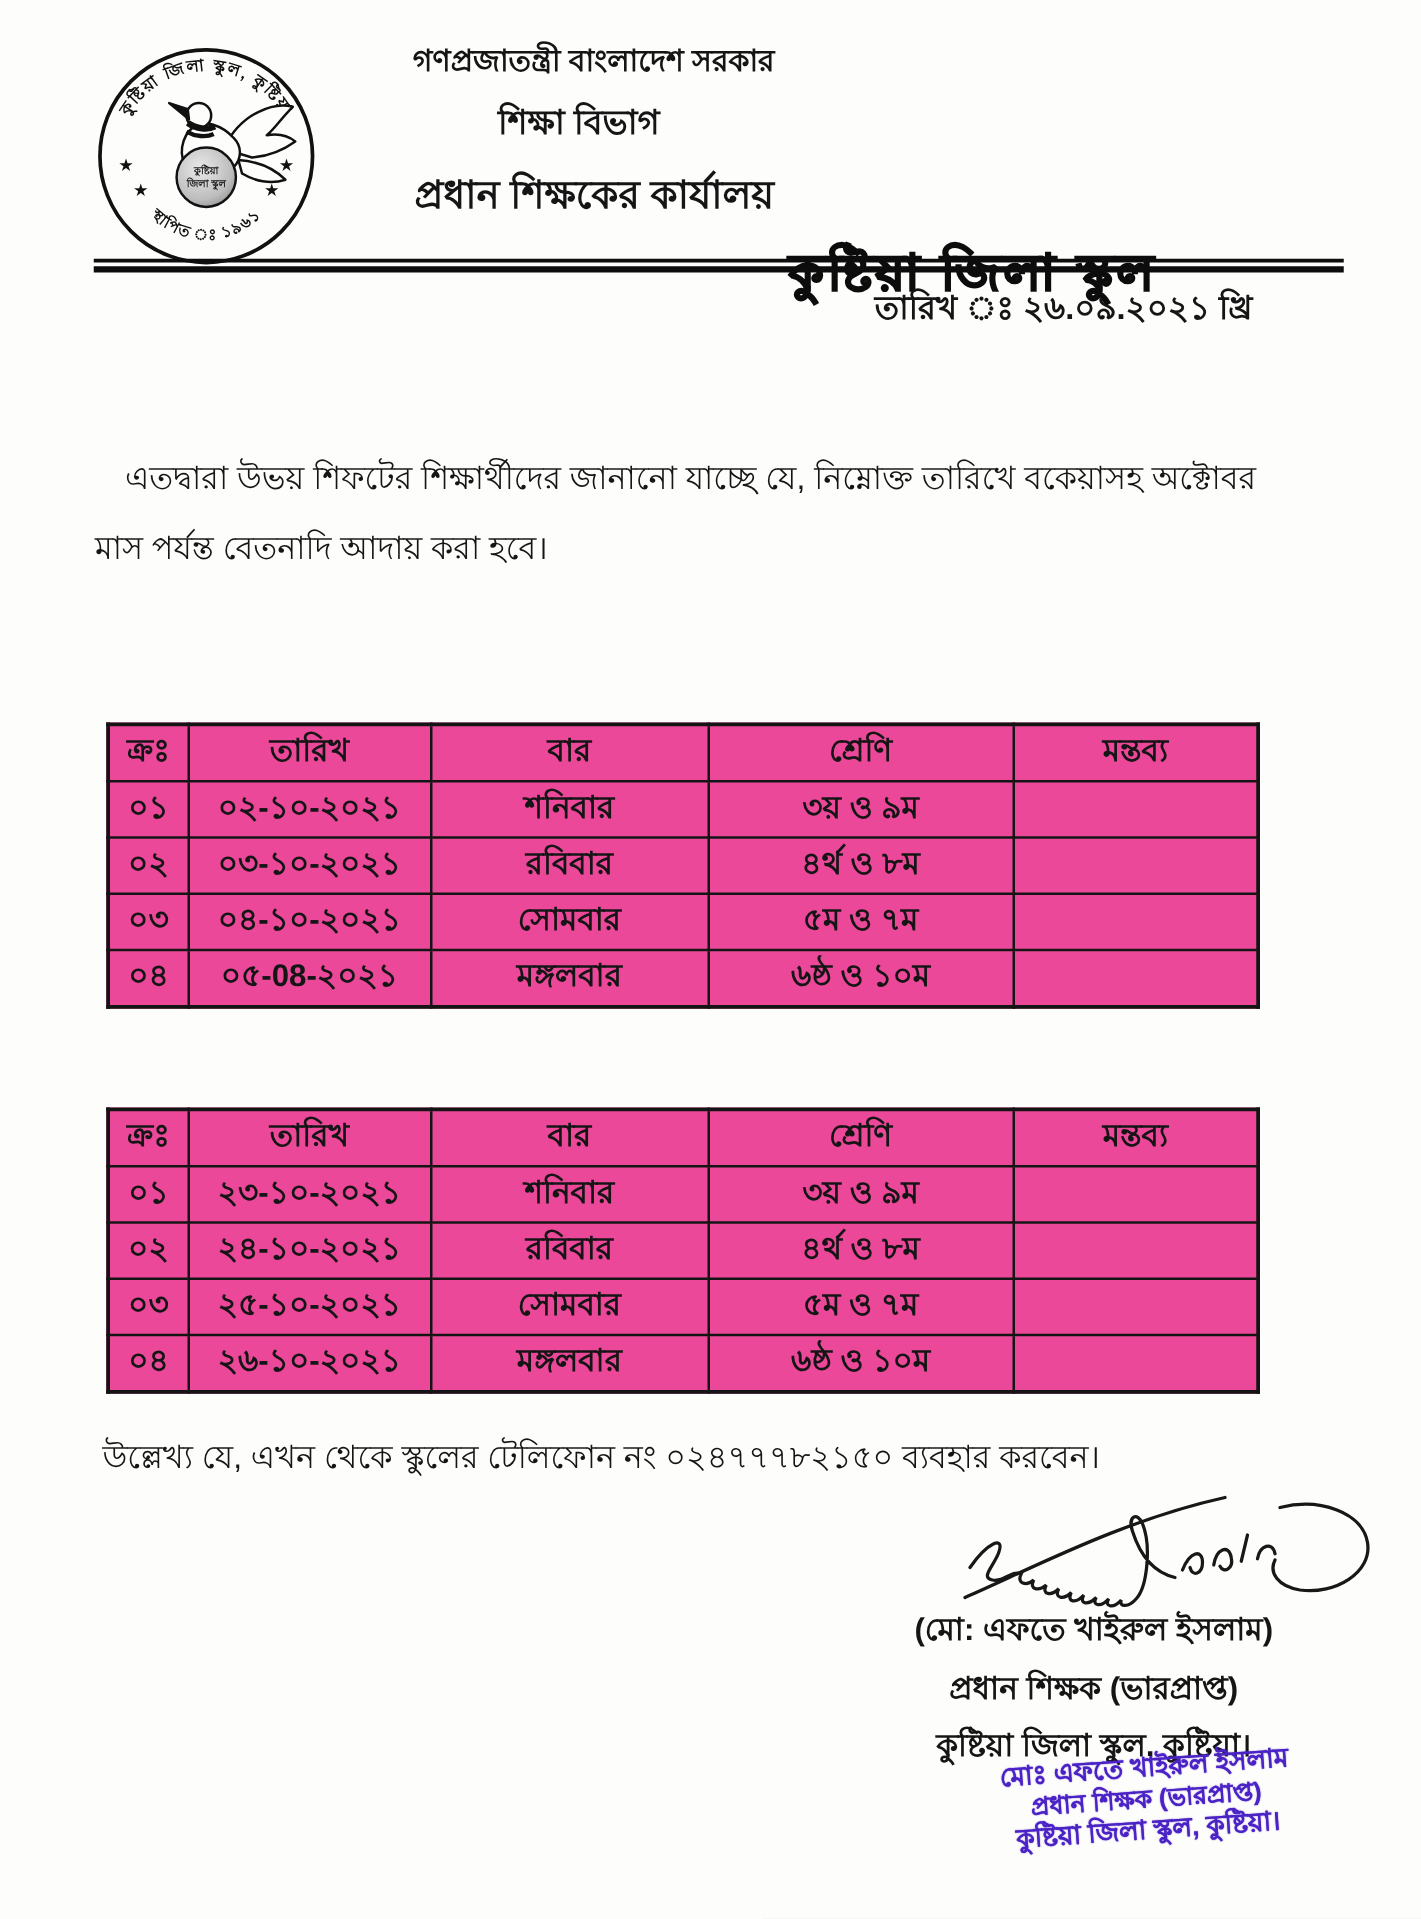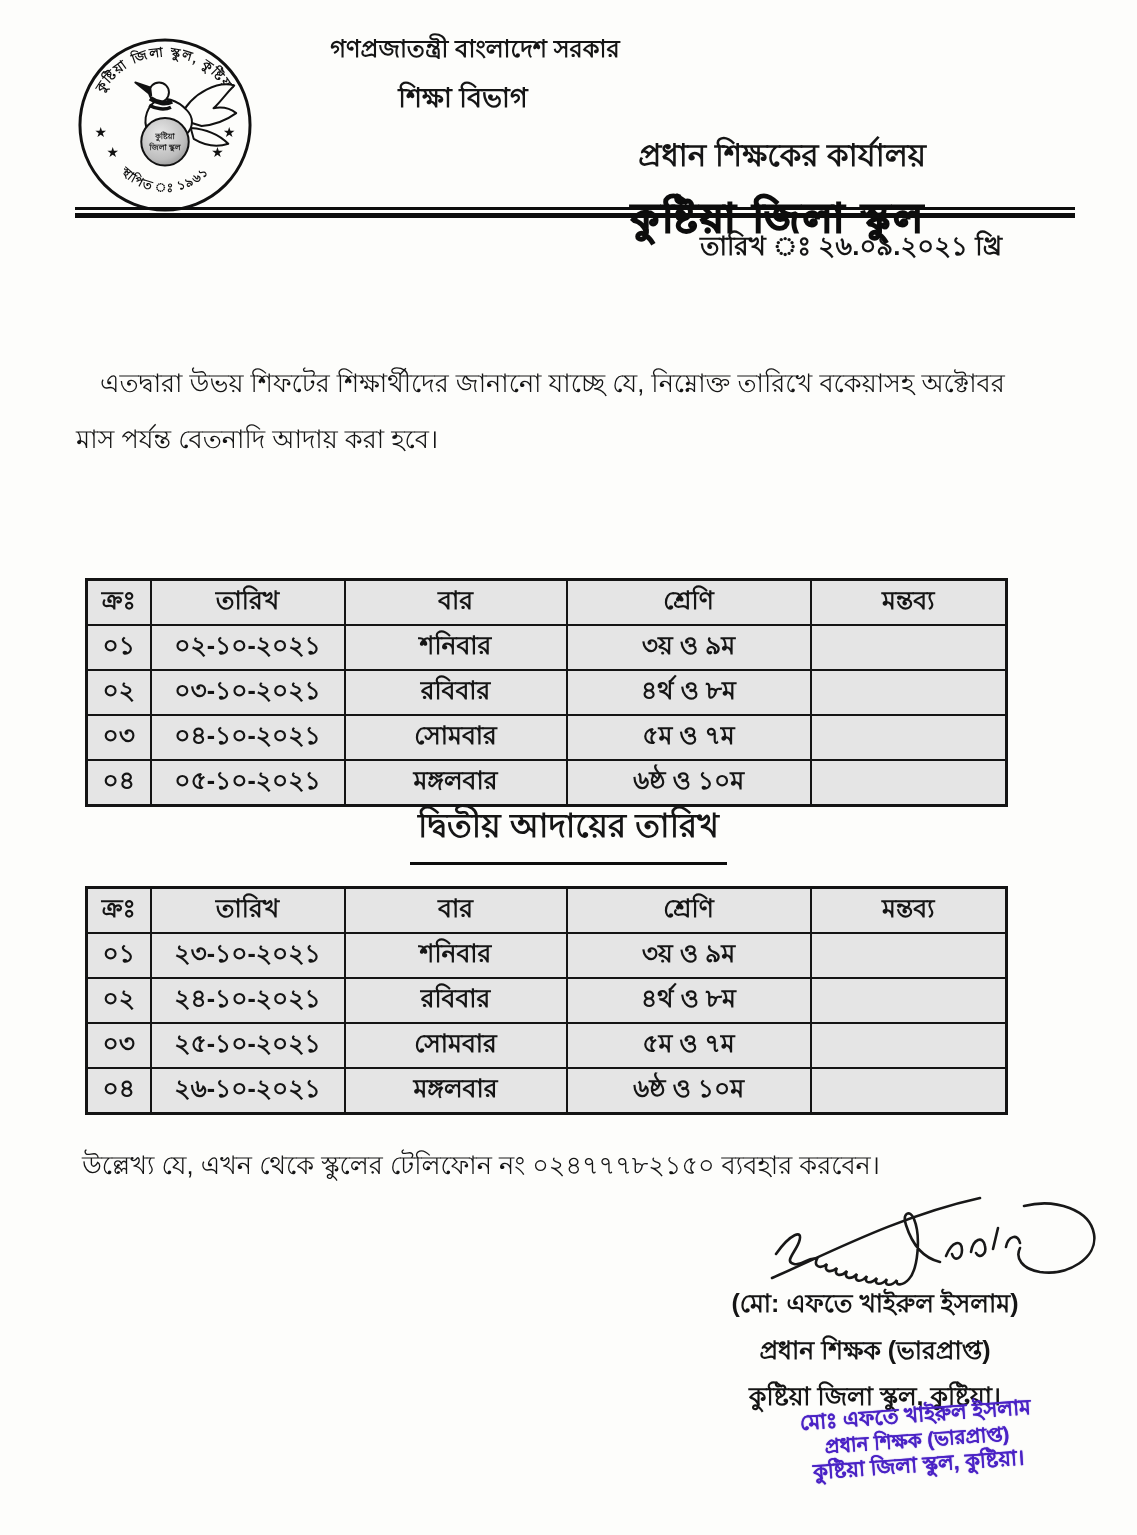--- a/index.html
+++ b/index.html
@@ -12,21 +12,21 @@
     font-family:"Liberation Sans","DejaVu Sans",sans-serif;
     color:#151515;
     overflow:hidden;
   }
 
   
   .logo { position:absolute; left:76px; top:36px; width:178px; height:178px; }
   .hdr { position:absolute; left:0; top:30px; width:926px; text-align:center; }
   .hdr .l1 { font-size:24px; font-weight:700; padding-left:24px; }
   .hdr .l2 { font-size:27px; font-weight:700; margin-top:7px; }
-  .hdr .l3 { font-size:31px; font-weight:700; margin-top:9px; padding-left:25px;text-align:right; }
+  .hdr .l3 { font-size:31px; font-weight:700; margin-top:9px; padding-left:25px; }
   .hdr .school {
     font-size:40px; font-weight:900; margin-top:4px; padding-left:72px;
     letter-spacing:3px;text-align:right; -webkit-text-stroke:1.6px #0c0c0c;
   }
   .rule { position:absolute; left:75px; top:207px; width:1000px; border-top:3px solid #0d0d0d; }
   .rule::after { content:""; display:block; margin-top:3px; border-top:5px solid #0d0d0d; }
   .date-line { position:absolute; top:226px; right:135px; font-size:26px; font-weight:700; }
 
   
   .intro {
@@ -34,21 +34,21 @@
     font-size:25.5px; font-weight:500; line-height:2.18; text-indent:24px;
   }
   .sec-title { position:absolute; left:0; width:1137px; text-align:center; }
   .sec-title span {
     display:inline-block; font-size:33px; font-weight:800;
     border-bottom:3px solid #0d0d0d; padding:0 8px 6px;
   }
   .t1-title { top:490px; }
   .t2-title { top:800px; }
 
-  table { position:absolute; left:85px; border-collapse:collapse; background:#e5e5e5; }
+  table { position:absolute; left:85px; border-collapse:collapse; background:#ec4899; }
   .tbl1 { top:578px; }
   .tbl2 { top:886px; }
   td, th {
     border:2px solid #141414; height:38px; text-align:center;
     font-size:25px; font-weight:700; padding:0 4px;
   }
   table { border:3px solid #141414; }
 
   
   .note { position:absolute; left:82px; top:1146px; font-size:25.5px; font-weight:500; }
@@ -154,31 +154,28 @@
       </tr>
       <tr>
         <td>০৩</td>
         <td>০৪-১০-২০২১</td>
         <td>সোমবার</td>
         <td>৫ম ও ৭ম</td>
         <td></td>
       </tr>
       <tr>
         <td>০৪</td>
-        <td>০৫-১০-২০২১</td>
+        <td>০৫-08-২০২১</td>
         <td>মঙ্গলবার</td>
         <td>৬ষ্ঠ ও ১০ম</td>
         <td></td>
       </tr>
     </tbody>
   </table>
 
-  <div class="sec-title t2-title">
-    <span>দ্বিতীয় আদায়ের তারিখ</span>
-  </div>
   <table class="tbl2">
     <colgroup>
         <col style="width:64px">
         <col style="width:194px">
         <col style="width:222px">
         <col style="width:244px">
         <col style="width:196px">
       </colgroup>
     <tbody>
       <tr>

